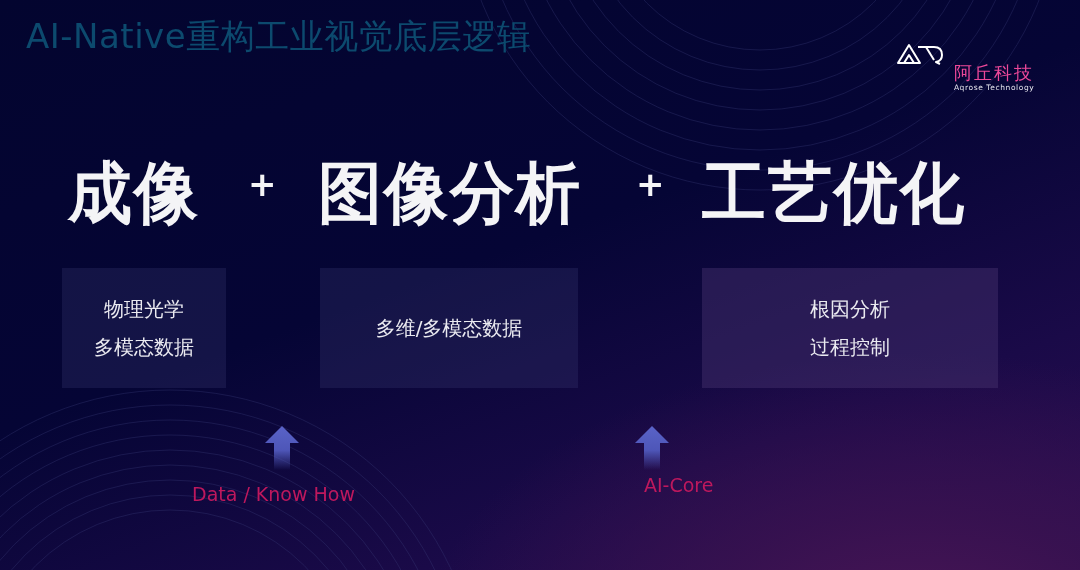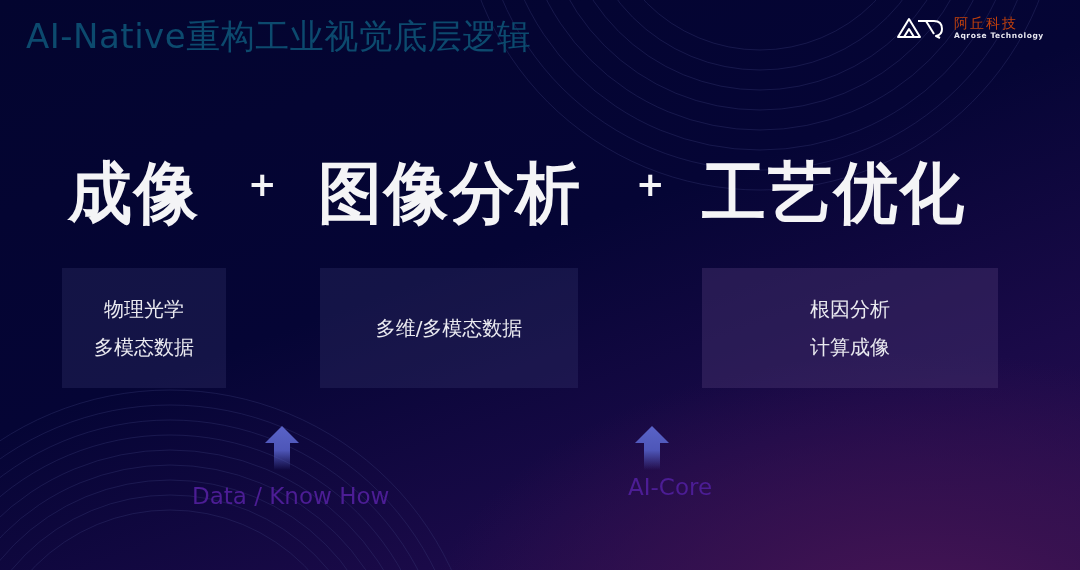--- a/index.html
+++ b/index.html
@@ -11,36 +11,36 @@
       linear-gradient(160deg, #03052f 0%, #050535 45%, #1a0a48 75%, #2c0e52 100%);
     color:#f2f2f2;
   }
   .rings { position:absolute; inset:0; pointer-events:none; }
   .title {
     position:absolute; left:26px; top:14px; font-size:34px; font-weight:normal;
     letter-spacing:0.5px; color:#0c4a6e; white-space:nowrap;
   }
   .logo { position:absolute; left:896px; top:16px; display:flex; align-items:center; gap:6px; }
   .logo-text { display:flex; flex-direction:column; line-height:1; }
-  .logo-cn { font-size:14px; letter-spacing:2px; color:#c2410c; }
-  .logo-en { font-size:7.5px; letter-spacing:0.6px; color:#e8e8f0; margin-top:2px; font-weight:bold; }
+  .logo-cn { font-size:18px; letter-spacing:2px; color:#ec4899;margin-top:48px; }
+  .logo-en { font-size:7.5px; letter-spacing:0.6px; color:#e8e8f0; margin-top:2px; font-weight:normal; }
   .headline {
     position:absolute; top:150px; left:0; width:1080px; height:90px;
   }
   .hl { position:absolute; top:0; font-size:64px; font-weight:bold; color:#f4f4f6; white-space:nowrap; letter-spacing:2px; transform:scaleY(1.05); }
   .plus { position:absolute; top:14px; font-size:34px; font-weight:bold; color:#f4f4f6; }
   .box {
     position:absolute; top:268px; height:120px;
     background: rgba(60,60,120,0.28);
     display:flex; flex-direction:column; align-items:center; justify-content:center;
     gap:14px; font-size:20px; color:#eaeaf0;
   }
   .box span { display:block; line-height:24px; }
   .arrow { position:absolute; top:426px; width:36px; height:44px; }
-  .label { position:absolute; font-size:23px; color:#4c1d95; white-space:nowrap; }
+  .label { position:absolute; font-size:19px; color:#be185d; white-space:nowrap; }
 </style>
 </head>
 <body>
 
 <svg class="rings" width="1080" height="570" viewBox="0 0 1080 570">
   <g fill="none" stroke="#3a3d78" stroke-opacity="0.35" stroke-width="1">
     <circle cx="760" cy="-110" r="160"></circle>
     <circle cx="760" cy="-110" r="180"></circle>
     <circle cx="760" cy="-110" r="200"></circle>
     <circle cx="760" cy="-110" r="220"></circle>
@@ -89,21 +89,21 @@
 
 <div class="box" style="left:62px; width:164px;">
   <span>物理光学</span>
   <span>多模态数据</span>
 </div>
 <div class="box" style="left:320px; width:258px;">
   <span>多维/多模态数据</span>
 </div>
 <div class="box" style="left:702px; width:296px; background:rgba(70,50,110,0.45);">
   <span>根因分析</span>
-  <span>计算成像</span>
+  <span>过程控制</span>
 </div>
 
 <svg class="arrow" style="left:264px;" viewBox="0 0 36 44">
   <defs>
     <linearGradient id="ag1" x1="0" y1="0" x2="0" y2="1">
       <stop offset="0" stop-color="#5a63c8"></stop>
       <stop offset="0.55" stop-color="#4e56b8"></stop>
       <stop offset="1" stop-color="#4e56b8" stop-opacity="0"></stop>
     </linearGradient>
   </defs>
@@ -114,13 +114,13 @@
 <svg class="arrow" style="left:634px;" viewBox="0 0 36 44">
   <defs>
     <linearGradient id="ag2" x1="0" y1="0" x2="0" y2="1">
       <stop offset="0" stop-color="#5a63c8"></stop>
       <stop offset="0.55" stop-color="#4e56b8"></stop>
       <stop offset="1" stop-color="#4e56b8" stop-opacity="0"></stop>
     </linearGradient>
   </defs>
   <path d="M18 0 L35 17 L26 17 L26 44 L10 44 L10 17 L1 17 Z" fill="url(#ag2)"></path>
 </svg>
-<div class="label" style="left:628px; top:474px;text-align:right;">AI-Core</div>
+<div class="label" style="left:644px; top:474px;text-align:right;">AI-Core</div>
 
 </body></html>

